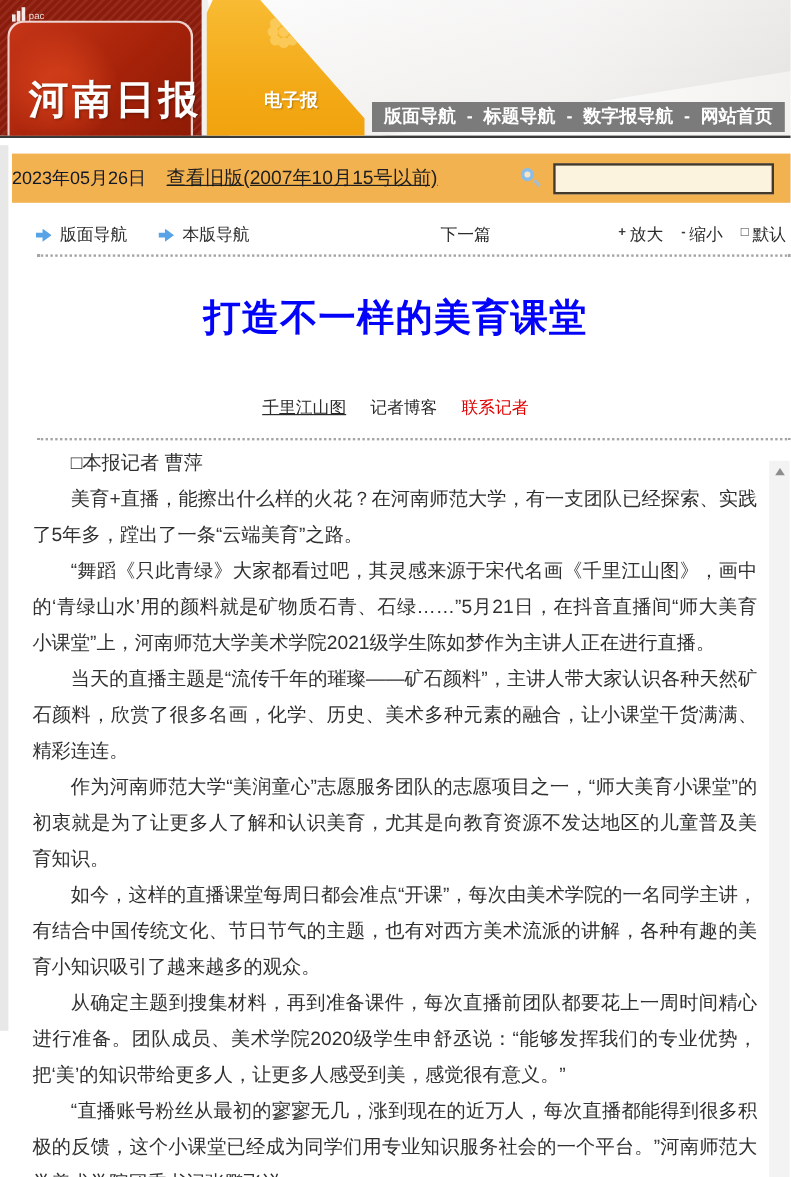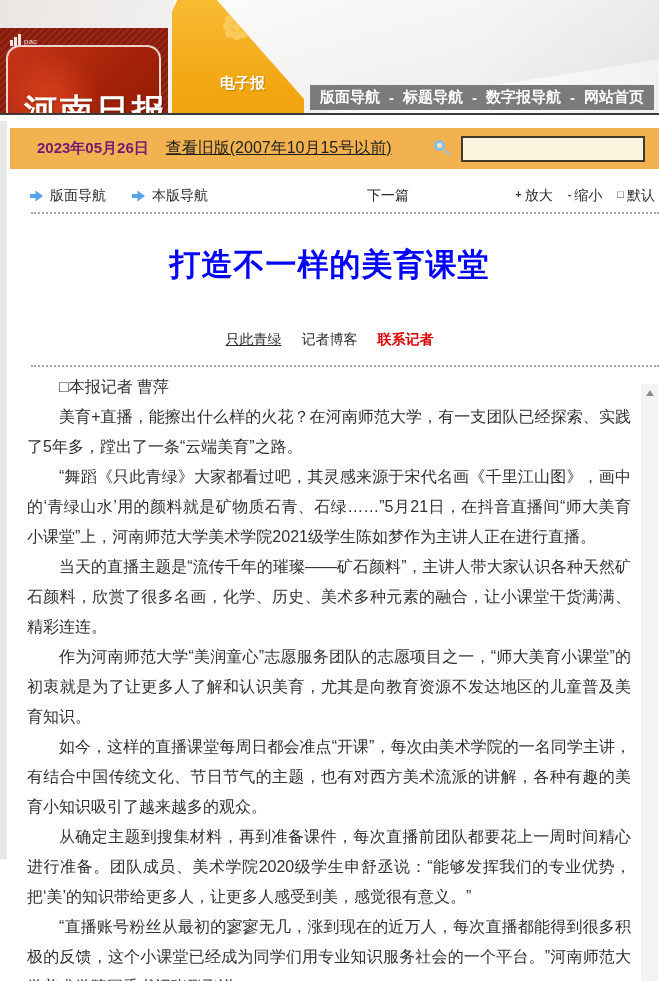--- a/index.html
+++ b/index.html
@@ -18,21 +18,20 @@
   .site-header::before {
     content:""; position:absolute; right:-80px; top:-60px; width:560px; height:150px;
     background: linear-gradient(165deg, rgba(255,255,255,0.95), rgba(205,202,198,0.35));
     transform: rotate(-9deg);
   }
   .red-zone {
     position:absolute; left:0; top:0; width:168px; height:115px;
     background:
       repeating-linear-gradient(135deg, rgba(255,255,255,0.06) 0 2px, rgba(0,0,0,0.04) 2px 5px),
       #8f1d0c;
-    margin-top: 28px;
   }
   .masthead-box {
     position:absolute; left:6px; top:17px; width:155px; height:98px;
     border:2px solid rgba(255,255,255,0.8); border-bottom:none;
     border-radius:14px 14px 0 0;
     background:
       radial-gradient(circle at 28% 55%, rgba(255,90,40,0.35) 0 12%, transparent 40%),
       linear-gradient(135deg,#c63517 0%, #a52209 55%, #8e1b06 100%);
   }
   .masthead-title {
@@ -70,21 +69,21 @@
   .nav-sep { font-weight:bold; }
 
   
   .left-edge-strip { position:absolute; left:0; top:121px; width:7px; height:738px; background:#e8e8e8; }
 
   
   .date-bar {
     position:absolute; left:10px; top:128px; width:649px; height:41px;
     background:#f3b250; display:flex; align-items:center;
   }
-  .date-text { margin-left:27px; font-size:15px; font-weight:bold; color:#701a75; white-space:nowrap; }
+  .date-text { margin-left:0; font-size:15px; font-weight:normal; color:#0f172a; white-space:nowrap; }
   .old-version-link { margin-left:17px; font-size:16px; color:#1e1e1e; text-decoration:underline; cursor:pointer; white-space:nowrap; }
   .magnifier { position:relative; width:17px; height:17px; margin-left:auto; cursor:pointer; }
   .magnifier .lens { position:absolute; left:0; top:0; width:11px; height:11px; border:3px solid #8abde9; border-radius:50%; background:rgba(255,255,255,0.65); }
   .magnifier .handle { position:absolute; left:10px; top:11px; width:7px; height:3px; background:#a9bccb; transform:rotate(45deg); border-radius:2px; }
   .search-input {
     width:184px; height:26px; margin:0 14px 0 10px;
     background:#fcf3df; border:2px solid #43392b; outline:none;
     font-size:14px; padding:0 4px; font-family:inherit;
   }
 
@@ -104,21 +103,21 @@
   .dd1 { top:212px; } .dd2 { top:365px; }
 
   
   .article-title {
     position:absolute; left:0; top:244px; width:659px; text-align:center;
     color:#0303fa; font-size:31px; font-weight:bold; letter-spacing:1px;
   }
   .article-links { position:absolute; left:0; top:331px; width:659px; text-align:center; font-size:14px; color:#2a2a2a; }
   .art-link { margin:0 10px; cursor:pointer; }
   .art-link.underline { text-decoration:underline; }
-  .art-link.red { color:#e10000;font-weight:bold; }
+  .art-link.red { color:#e10000; }
 
   .article-body {
     position:absolute; left:27px; top:372px; width:604px;
     font-size:16px; line-height:30px; color:#303030; text-align:justify;
   }
   .article-body p { margin:0; text-indent:32px; }
 
   
   .article-scrollbar { position:absolute; left:641px; top:384px; width:17px; height:597px; background:#f3f3f3; }
   .scroll-up-button { width:17px; height:17px; display:flex; align-items:center; justify-content:center; cursor:pointer; }
@@ -193,21 +192,21 @@
         <span class="tb-sym">□</span>
         <span>默认</span>
       </span>
     </div>
   </div>
 
   <div class="dotted-divider dd1"></div>
 
   <h1 class="article-title">打造不一样的美育课堂</h1>
 
-  <div class="article-links"><span class="art-link underline">只此青绿</span><span class="art-link plain">记者博客</span><span class="art-link red">联系记者</span></div>
+  <div class="article-links"><span class="art-link underline">千里江山图</span><span class="art-link plain">记者博客</span><span class="art-link red">联系记者</span></div>
 
   <div class="dotted-divider dd2"></div>
 
   <div class="article-body">
       <p>□本报记者 曹萍</p>
       <p>美育+直播，能擦出什么样的火花？在河南师范大学，有一支团队已经探索、实践了5年多，蹚出了一条“云端美育”之路。</p>
       <p>“舞蹈《只此青绿》大家都看过吧，其灵感来源于宋代名画《千里江山图》，画中的‘青绿山水’用的颜料就是矿物质石青、石绿……”5月21日，在抖音直播间“师大美育小课堂”上，河南师范大学美术学院2021级学生陈如梦作为主讲人正在进行直播。</p>
       <p>当天的直播主题是“流传千年的璀璨——矿石颜料”，主讲人带大家认识各种天然矿石颜料，欣赏了很多名画，化学、历史、美术多种元素的融合，让小课堂干货满满、精彩连连。</p>
       <p>作为河南师范大学“美润童心”志愿服务团队的志愿项目之一，“师大美育小课堂”的初衷就是为了让更多人了解和认识美育，尤其是向教育资源不发达地区的儿童普及美育知识。</p>
       <p>如今，这样的直播课堂每周日都会准点“开课”，每次由美术学院的一名同学主讲，有结合中国传统文化、节日节气的主题，也有对西方美术流派的讲解，各种有趣的美育小知识吸引了越来越多的观众。</p>

